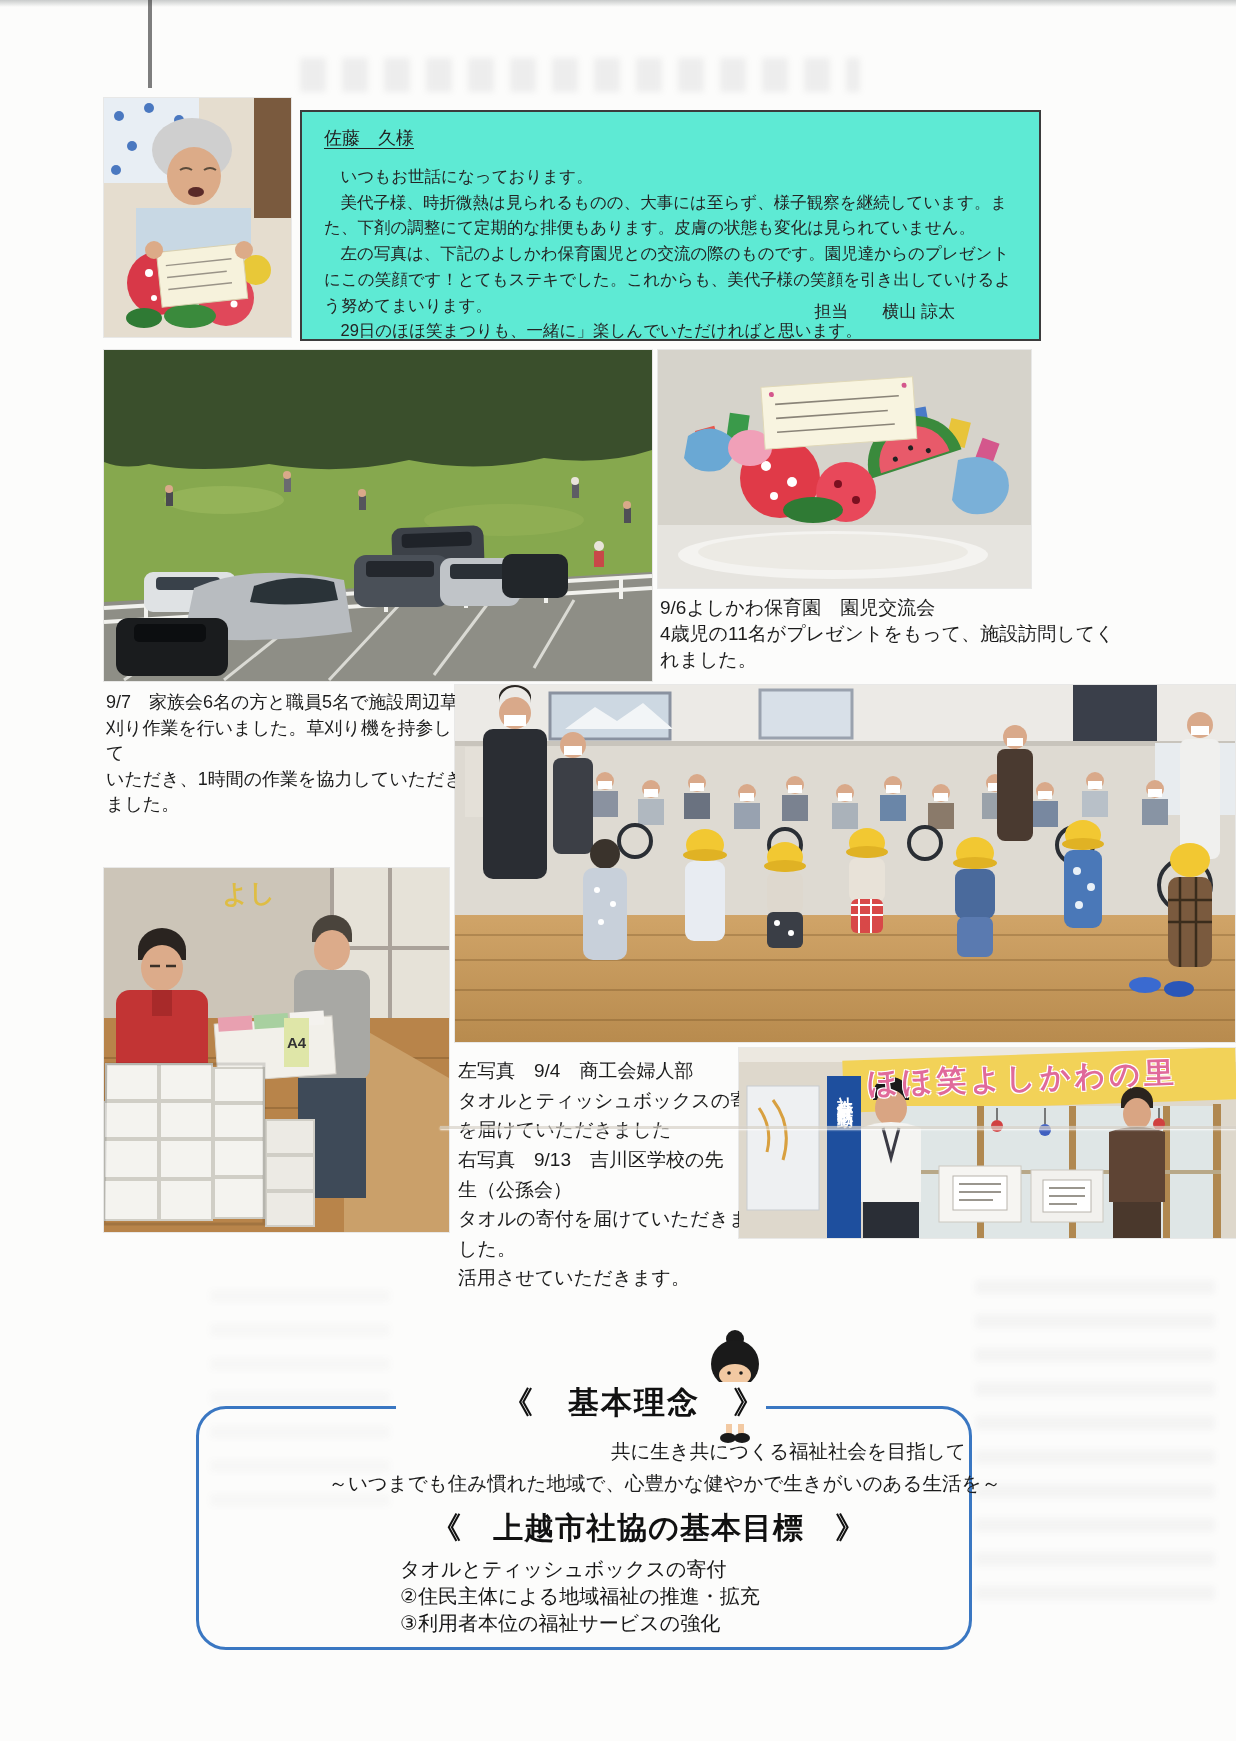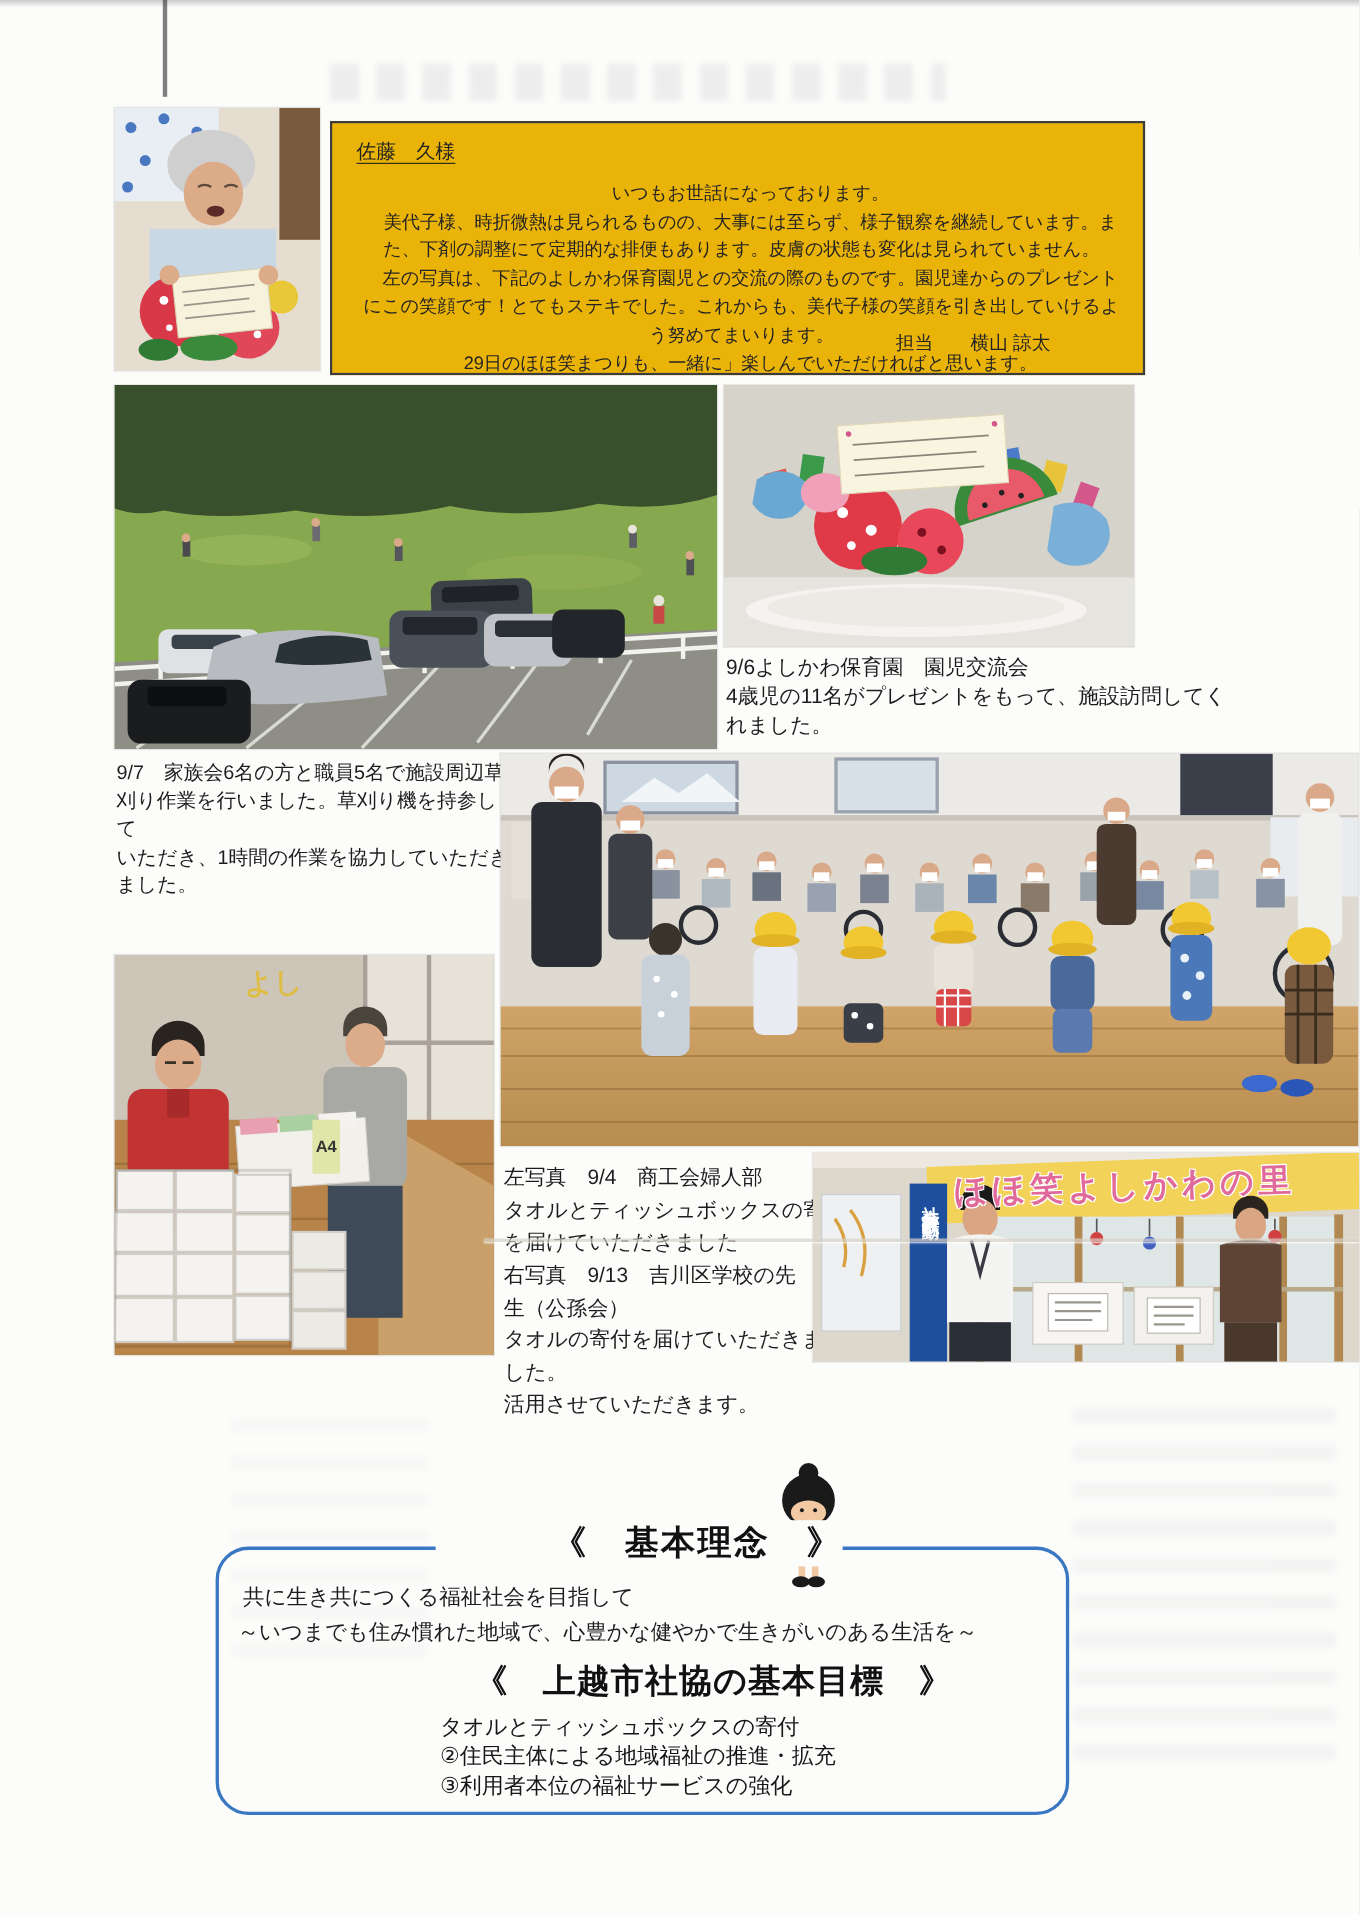--- a/index.html
+++ b/index.html
@@ -2,30 +2,30 @@
 <html><head>
 <meta charset="utf-8">
 <style>
   html,body{margin:0;padding:0;background:#e9e9e7;}
   .page{position:relative;width:1236px;height:1741px;margin:0 auto;background:#fcfcfb;
         font-family:"Liberation Sans","DejaVu Sans",sans-serif;color:#1f1f1f;overflow:hidden;}
   .abs{position:absolute;}
   .photo{position:absolute;overflow:hidden;background:#ddd;box-shadow:0 0 0 1px rgba(0,0,0,0.08);}
   .photo svg{display:block;width:100%;height:100%;}
   .caption{position:absolute;white-space:pre-line;color:#1c1c1c;}
-  .letterbox{position:absolute;background:#eab308;border:2px solid #3c3c3c;}
+  .letterbox{position:absolute;background:#5eead4;border:2px solid #3c3c3c;}
   .letter-recipient{position:absolute;left:22px;top:14px;font-size:18px;text-decoration:underline;
                     text-underline-offset:4px;color:#222;}
   .letter-body{position:absolute;left:22px;top:52px;width:700px;font-size:16.5px;line-height:1.56;
-               white-space:pre-line;color:#242424;text-align:center;}
+               white-space:pre-line;color:#242424;}
   .letter-sign{position:absolute;right:84px;bottom:16px;font-size:17px;color:#242424;}
   .ghost{position:absolute;filter:blur(3px);opacity:.5;pointer-events:none;}
   .crease{position:absolute;pointer-events:none;}
   .ptitle{position:absolute;font-weight:bold;color:#111;text-align:right;}
-  .pline{position:absolute;text-align:left;color:#1c1c1c;padding-left:25px;}
+  .pline{position:absolute;text-align:right;color:#1c1c1c;}
   .goal{position:absolute;font-size:20px;color:#161616;}
   .bluebox{position:absolute;border:3px solid #3a77c2;border-radius:30px;background:transparent;}
   .overlay-sign{position:absolute;font-weight:bold;color:#e06a9a;
                 text-shadow:1px 1px 0 #fff,-1px -1px 0 #fff,1px -1px 0 #fff,-1px 1px 0 #fff;}
   .overlay-vbanner{position:absolute;writing-mode:vertical-rl;text-orientation:upright;
                    color:#fff;font-weight:bold;letter-spacing:3px;}
   .overlay-a4{position:absolute;color:#333;background:#dfe6a8;padding:16px 3px;font-weight:bold;}
   .overlay-wallsign{position:absolute;color:#e2bc30;font-weight:bold;opacity:.85;}
 </style>
 </head>

